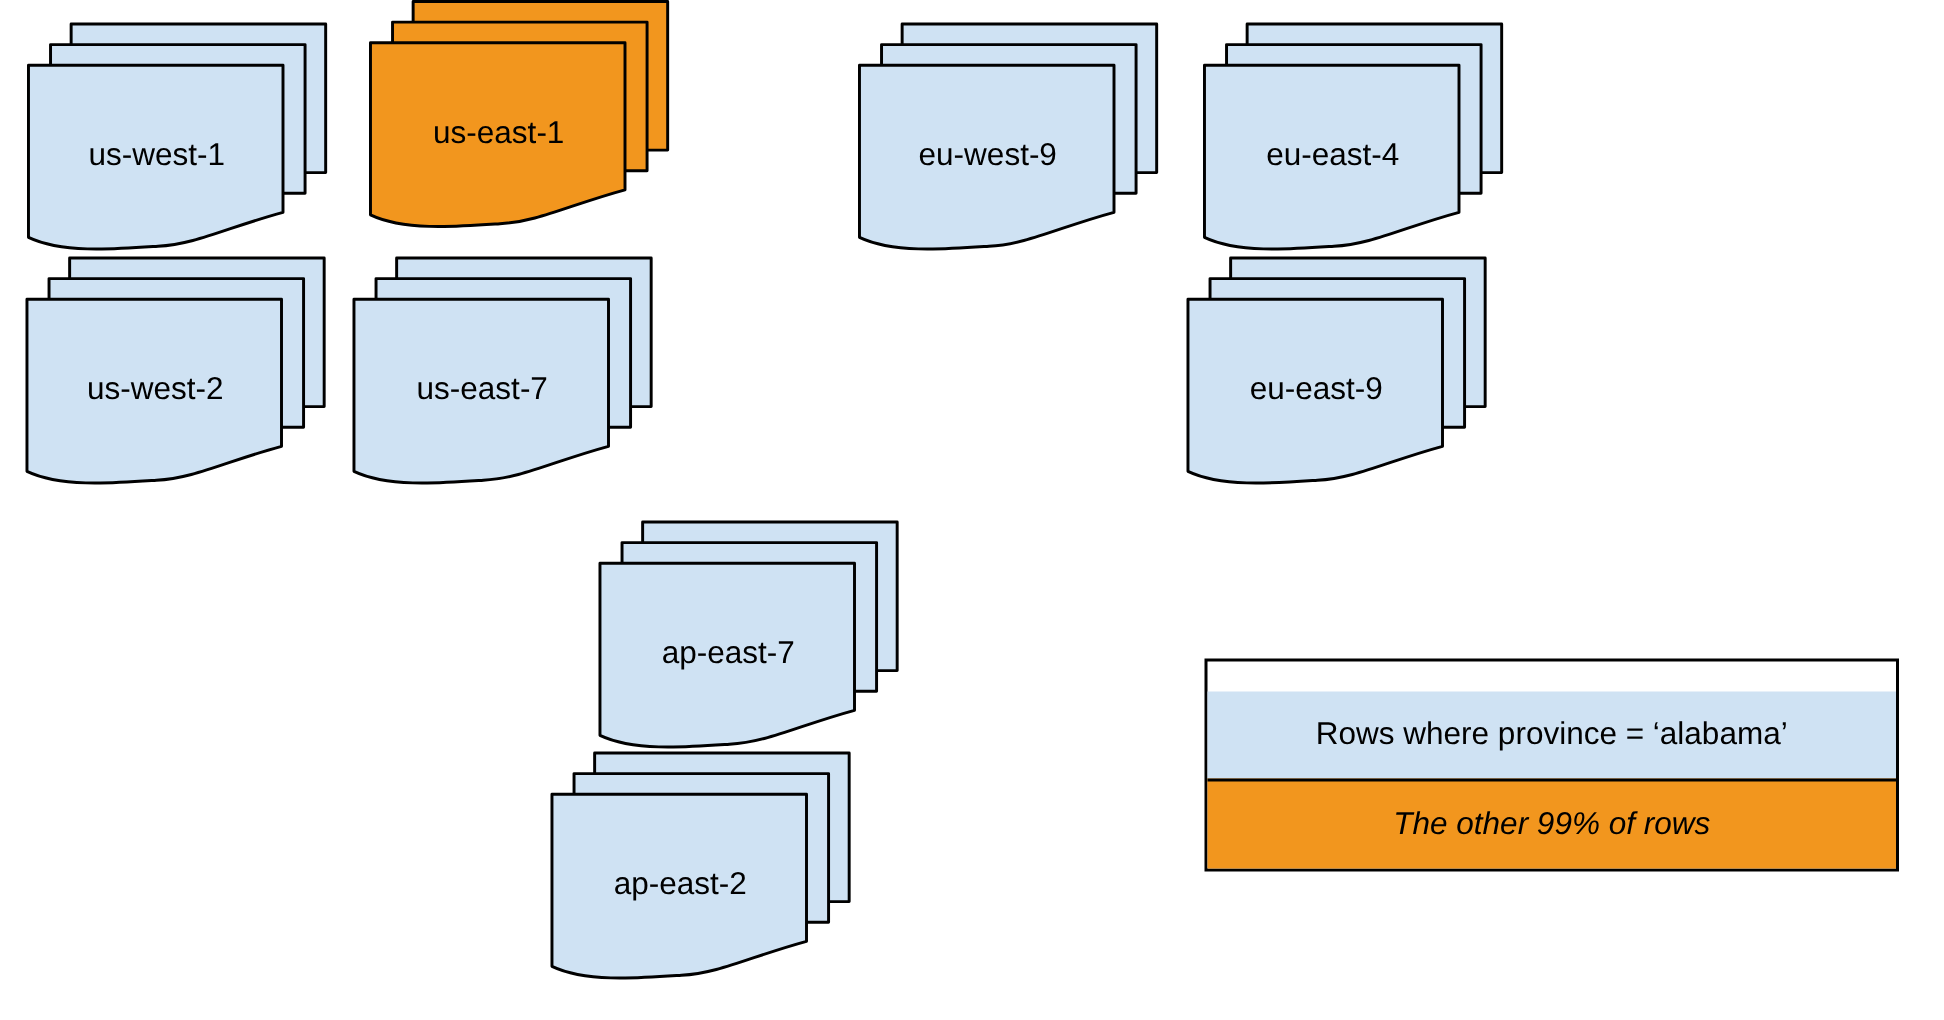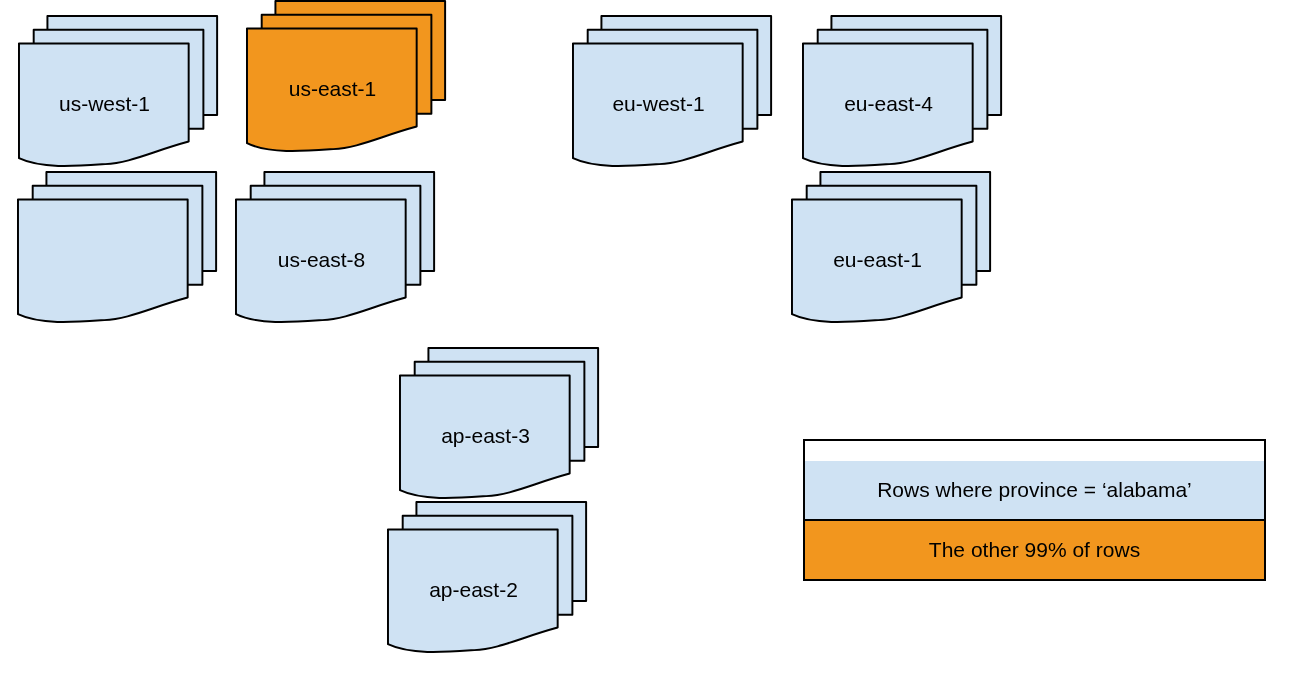--- a/index.html
+++ b/index.html
@@ -45,21 +45,21 @@
     display: flex;
     flex-direction: column;
   }
   .legend-row {
     flex: 1;
     display: flex;
     align-items: center;
     justify-content: center;
     font-size: 21px;
   }
-  .legend-row + .legend-row { border-top: 2px solid var(--outline, #000000); }
+  .legend-row + .legend-row { border-top: 2px solid var(--outline, #000000); font-style: italic; }
   .legend-row.blue   { background: var(--sheet-blue, #CFE2F3); margin-top: 20px; }
   .legend-row.orange { background: var(--sheet-orange, #F2961E); }
 </style>
 </head>
 <body>
 
 <svg width="0" height="0" style="position:absolute" aria-hidden="true">
   <defs>
     <g id="multidoc-shape">
       <rect class="sheet" x="30" y="1" width="173" height="101"></rect>
@@ -82,59 +82,60 @@
     <svg class="multidoc" viewBox="0 0 209 159">
         <use href="#multidoc-shape"></use>
       </svg>
     <div class="stack-label">us-east-1</div>
   </div>
 
   <div class="stack blue" style="left:572px;top:15px">
     <svg class="multidoc" viewBox="0 0 209 159">
         <use href="#multidoc-shape"></use>
       </svg>
-    <div class="stack-label">eu-west-1</div>
+    <div class="stack-label">eu-west-9</div>
   </div>
 
   <div class="stack blue" style="left:802px;top:15px">
     <svg class="multidoc" viewBox="0 0 209 159">
         <use href="#multidoc-shape"></use>
       </svg>
     <div class="stack-label">eu-east-4</div>
   </div>
 
   <div class="stack blue" style="left:17px;top:171px">
     <svg class="multidoc" viewBox="0 0 209 159">
         <use href="#multidoc-shape"></use>
       </svg>
+    <div class="stack-label">us-west-2</div>
   </div>
 
   <div class="stack blue" style="left:235px;top:171px">
     <svg class="multidoc" viewBox="0 0 209 159">
         <use href="#multidoc-shape"></use>
       </svg>
-    <div class="stack-label">us-east-8</div>
+    <div class="stack-label">us-east-7</div>
   </div>
 
 
   <div class="stack blue" style="left:791px;top:171px">
     <svg class="multidoc" viewBox="0 0 209 159">
         <use href="#multidoc-shape"></use>
       </svg>
-    <div class="stack-label">eu-east-1</div>
+    <div class="stack-label">eu-east-9</div>
   </div>
 
   <div class="stack blue" style="left:399px;top:347px">
     <svg class="multidoc" viewBox="0 0 209 159">
         <use href="#multidoc-shape"></use>
       </svg>
-    <div class="stack-label">ap-east-3</div>
+    <div class="stack-label">ap-east-7</div>
   </div>
 
-  <div class="stack blue" style="left:387px;top:501px">
+  <div class="stack blue" style="left:367px;top:501px">
     <svg class="multidoc" viewBox="0 0 209 159">
         <use href="#multidoc-shape"></use>
       </svg>
     <div class="stack-label">ap-east-2</div>
   </div>
 
   <div class="legend">
     <div class="legend-row blue">
       <span>Rows where province = ‘alabama’</span>
     </div>

